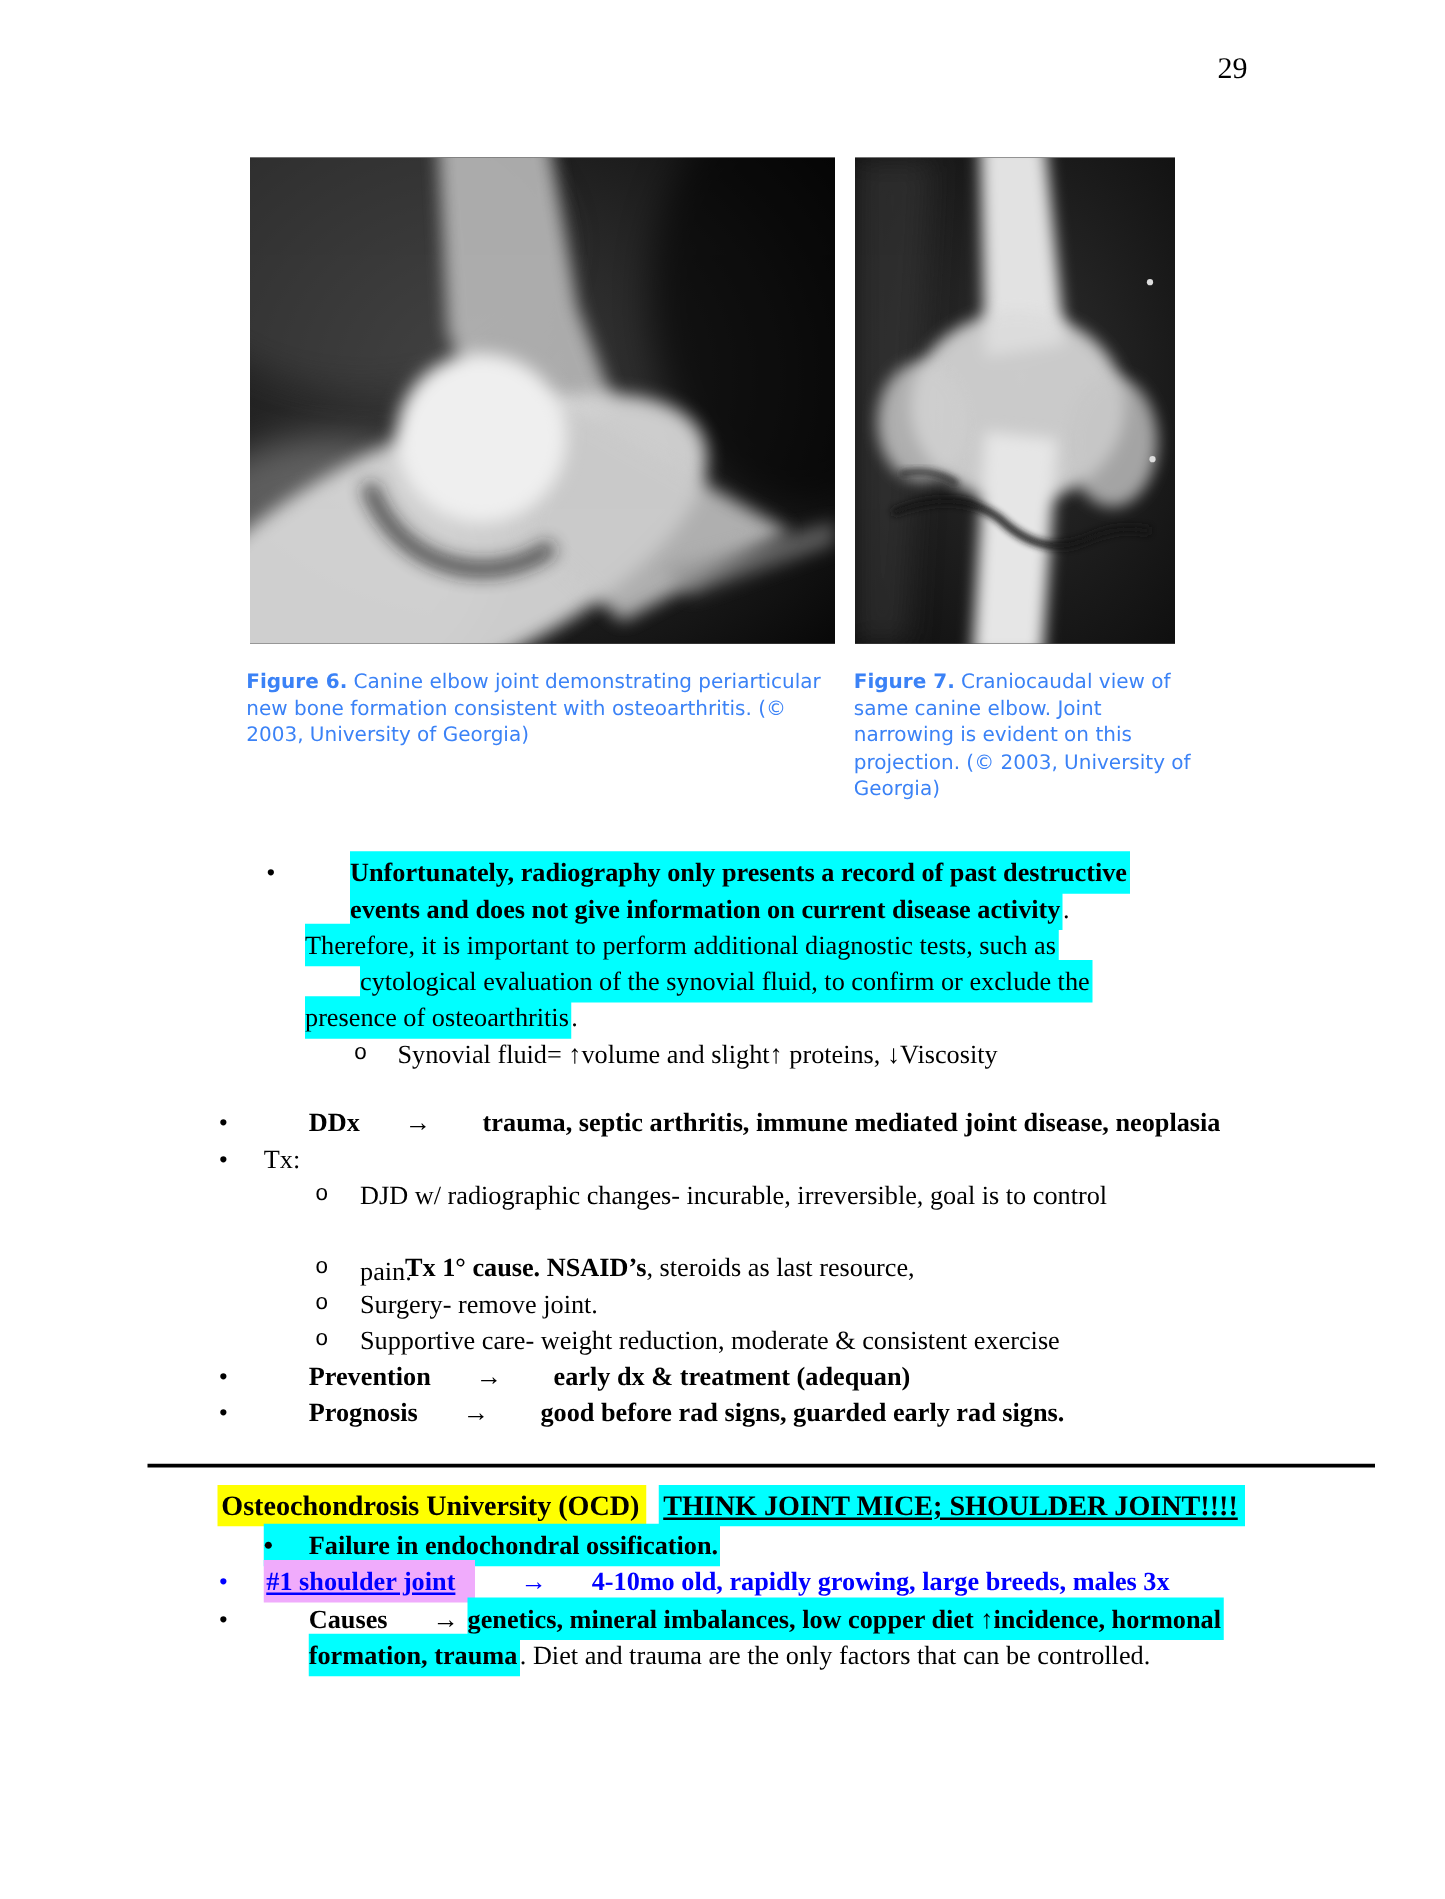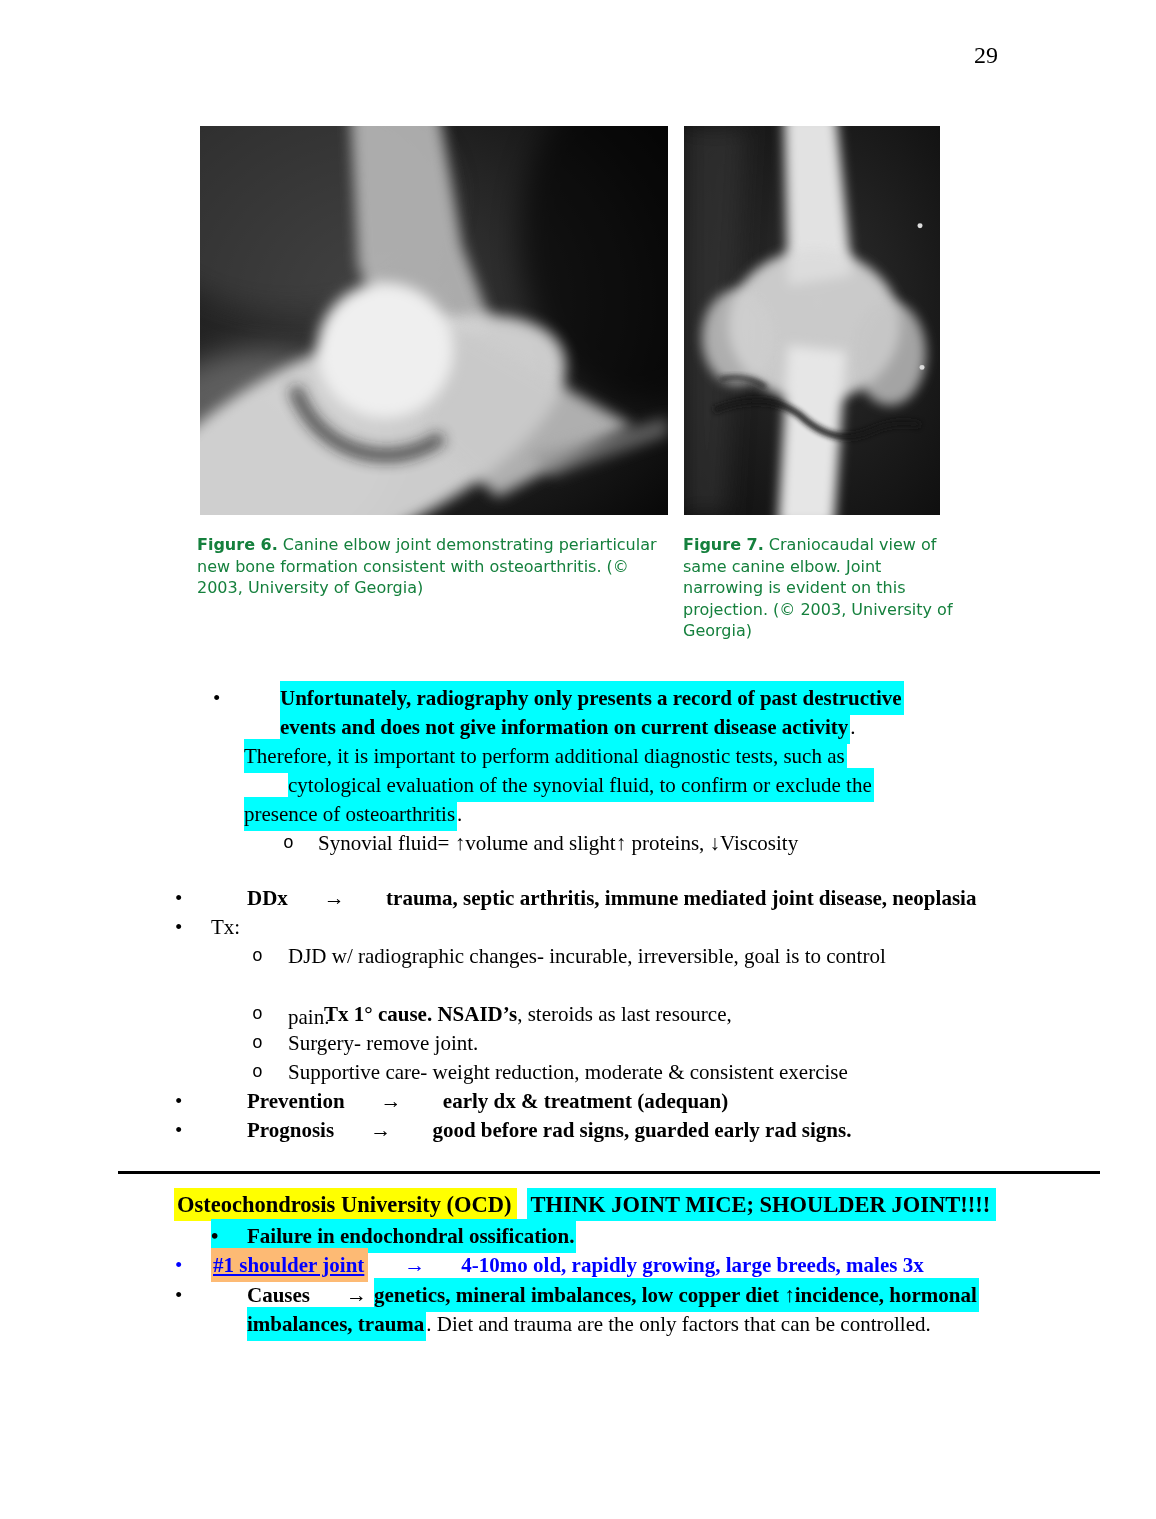--- a/index.html
+++ b/index.html
@@ -2,36 +2,36 @@
 <html><head>
 <meta charset="utf-8">
 <style>
   html,body{margin:0;padding:0;background:#ffffff;}
   .page{position:relative;width:1156px;height:1519px;background:#ffffff;overflow:hidden;
         font-family:"Liberation Serif",serif;color:#000;}
   .pagenum{position:absolute;left:974px;top:40px;font-size:24px;line-height:30px;}
   .xray{position:absolute;overflow:hidden;background:#101010;}
   .xray svg{display:block;width:100%;height:100%;}
   .caption{position:absolute;font-family:"DejaVu Sans",sans-serif;font-size:16px;
-           line-height:21.5px;color:#15803d;}
+           line-height:21.5px;color:#3b82f6;}
   .caption .cb{font-weight:bold;}
   .line{position:absolute;font-size:21px;line-height:29px;white-space:nowrap;}
   .mk{position:absolute;top:0;}
   .mk-o{font-family:"Liberation Mono",monospace;font-size:18px;}
   .b{font-weight:bold;margin-left:36px;}
   .hl{background:#00ffff;padding:5px 2px 5px 0;}
   .hly{background:#ffff00;padding:4px 5px 4px 3px;}
   .hlc{background:#00ffff;padding:4px 6px 4px 4px;}
   .blue{color:#0000ff;}
-  .link{color:#0000ff;font-weight:bold;text-decoration:underline;background:#fdba74;
-        padding:5px 4px 5px 2px;}
+  .link{color:#0000ff;font-weight:bold;text-decoration:underline;background:#f0abfc;
+        padding:5px 16px 5px 2px;}
   .mkin{display:inline-block;width:36px;}
   .heading{font-size:22.5px;}
   .rule{position:absolute;left:118px;top:1171px;width:982px;height:3px;background:#000;}
-  .gapL{margin-left:10px;}
+  .gapL{margin-left:10px;text-decoration:underline;}
   .gapS{margin-left:7px;}
 </style>
 </head>
 <body>
 
 <div class="page">
 
   <div class="pagenum">29</div>
 
   <div class="xray" style="left:200px;top:126px;width:468px;height:389px;">
@@ -126,15 +126,15 @@
   <div class="rule"></div>
 
   <div class="line heading" style="left:138px;top:1190px;"><span class="hly b">Osteochondrosis University (OCD)</span><span class="hlc b gapL">THINK JOINT MICE; SHOULDER JOINT!!!!</span></div>
 
   <div class="line" style="left:175px;top:1222px;"><span class="hl b"><span class="mkin">•</span><span>Failure in endochondral ossification.</span></span></div>
 
   <div class="line" style="left:211px;top:1251px;"><span class="mk blue" style="left:-36px;">•</span><span class="link">#1 shoulder joint</span><span class="b blue">→</span><span class="b blue">4-10mo old, rapidly growing, large breeds, males 3x</span></div>
 
   <div class="line" style="left:211px;top:1281px;"><span class="mk" style="left:-36px;">•</span><span class="b">Causes</span><span class="b">→</span><span class="hl b gapS">genetics, mineral imbalances, low copper diet ↑incidence, hormonal</span></div>
 
-  <div class="line" style="left:211px;top:1310px;"><span class="hl b">imbalances, trauma</span><span>. Diet and trauma are the only factors that can be controlled.</span></div>
+  <div class="line" style="left:211px;top:1310px;"><span class="hl b">formation, trauma</span><span>. Diet and trauma are the only factors that can be controlled.</span></div>
 
 </div>
 
 </body></html>

